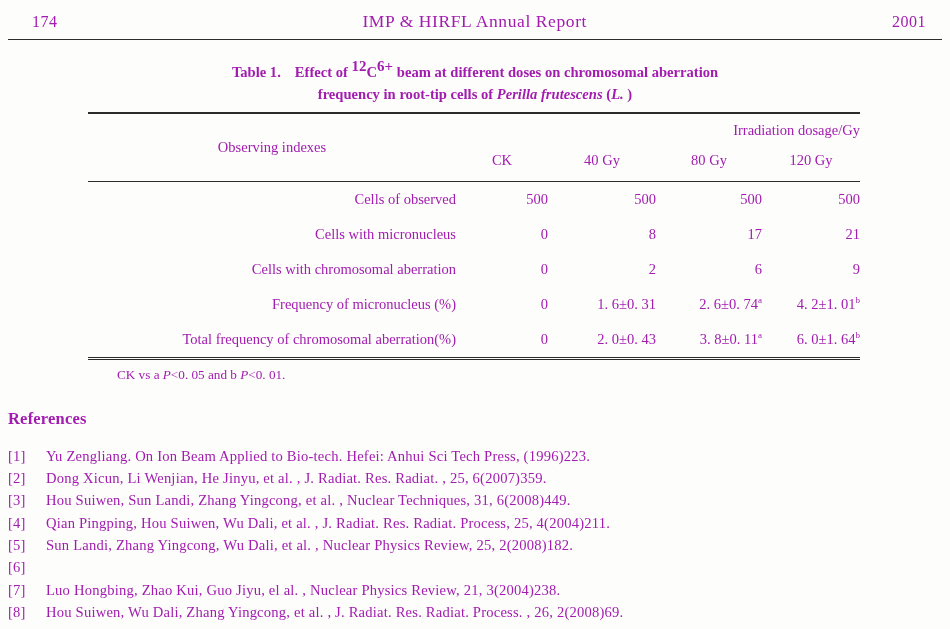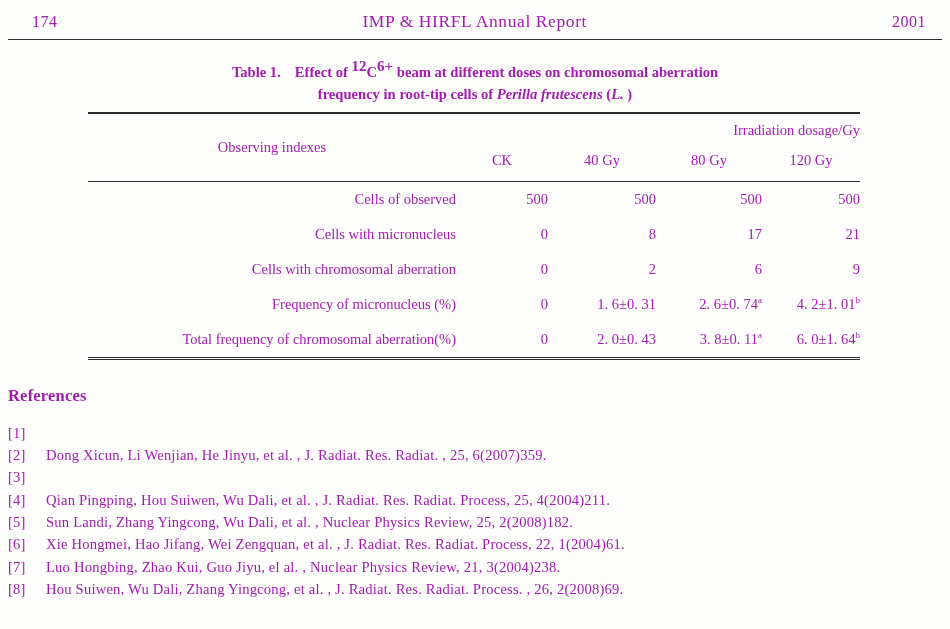--- a/index.html
+++ b/index.html
@@ -116,45 +116,47 @@
       <div class="trow">
         <div class="lbl">Total frequency of chromosomal aberration(%)</div>
         <div class="val"><span>0</span><sup></sup></div>
         <div class="val"><span>2. 0±0. 43</span><sup></sup></div>
         <div class="val"><span>3. 8±0. 11</span><sup>a</sup></div>
         <div class="val"><span>6. 0±1. 64</span><sup>b</sup></div>
       </div>
     </div>
   </div>
 
+  <div class="footnote"><span>CK vs a </span><span class="it">P</span><span>&lt;0. 05 and b </span><span class="it">P</span><span>&lt;0. 01.</span></div>
 
   <div class="refs">
     <div class="refs-heading">References</div>
     <div class="ref-list">
       <div class="ref-item">
         <span class="ref-num">[1]</span>
+        <span class="ref-text">Yu Zengliang. On Ion Beam Applied to Bio-tech. Hefei: Anhui Sci Tech Press, (1996)223.</span>
       </div>
       <div class="ref-item">
         <span class="ref-num">[2]</span>
         <span class="ref-text">Dong Xicun, Li Wenjian, He Jinyu, et al. , J. Radiat. Res. Radiat. , 25, 6(2007)359.</span>
       </div>
       <div class="ref-item">
         <span class="ref-num">[3]</span>
+        <span class="ref-text">Hou Suiwen, Sun Landi, Zhang Yingcong, et al. , Nuclear Techniques, 31, 6(2008)449.</span>
       </div>
       <div class="ref-item">
         <span class="ref-num">[4]</span>
         <span class="ref-text">Qian Pingping, Hou Suiwen, Wu Dali, et al. , J. Radiat. Res. Radiat. Process, 25, 4(2004)211.</span>
       </div>
       <div class="ref-item">
         <span class="ref-num">[5]</span>
         <span class="ref-text">Sun Landi, Zhang Yingcong, Wu Dali, et al. , Nuclear Physics Review, 25, 2(2008)182.</span>
       </div>
       <div class="ref-item">
         <span class="ref-num">[6]</span>
-        <span class="ref-text">Xie Hongmei, Hao Jifang, Wei Zengquan, et al. , J. Radiat. Res. Radiat. Process, 22, 1(2004)61.</span>
       </div>
       <div class="ref-item">
         <span class="ref-num">[7]</span>
         <span class="ref-text">Luo Hongbing, Zhao Kui, Guo Jiyu, el al. , Nuclear Physics Review, 21, 3(2004)238.</span>
       </div>
       <div class="ref-item">
         <span class="ref-num">[8]</span>
         <span class="ref-text">Hou Suiwen, Wu Dali, Zhang Yingcong, et al. , J. Radiat. Res. Radiat. Process. , 26, 2(2008)69.</span>
       </div>
     </div>

